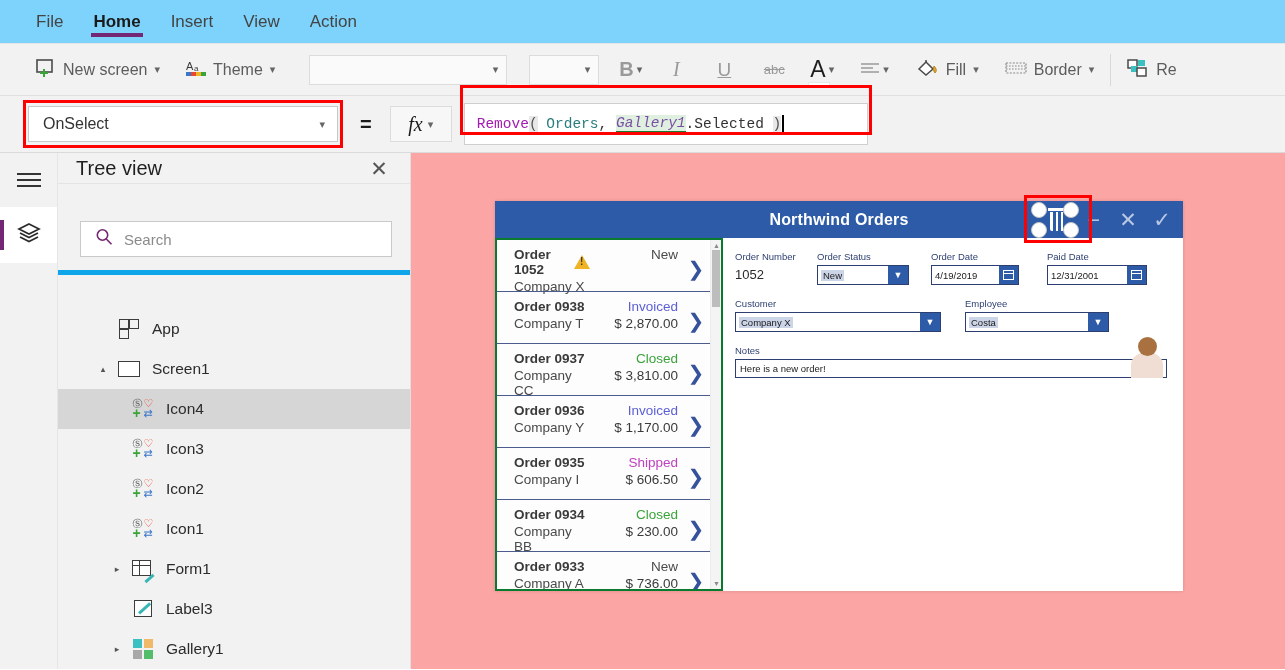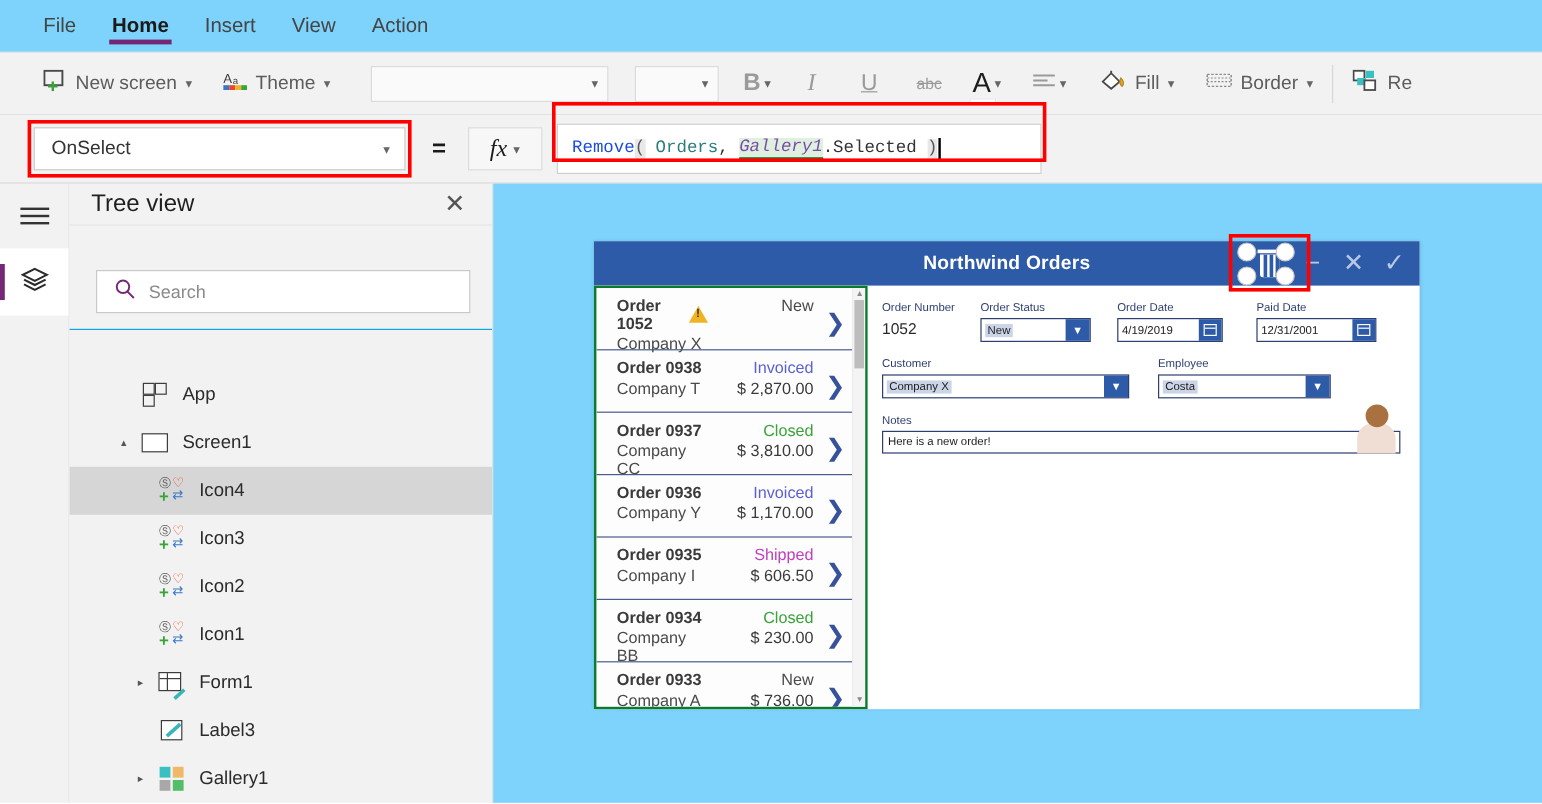--- a/index.html
+++ b/index.html
@@ -181,21 +181,21 @@
     width: 404px; height: 42px;
     background: #ffffff;
     border: 1px solid #cfcfcf;
     display: flex; align-items: center;
     padding-left: 12px;
     font-family: "Liberation Mono", monospace;
     font-size: 14.5px;
     white-space: pre;
     cursor: text;
   }
-  .tok-fn     { color: #1d4ed8; }
+  .tok-fn     { color: #a21caf; }
   .tok-paren  { color: #555555; background: #e8e8e8; }
   .tok-table  { color: #2a7d7d; }
   .tok-punct  { color: #333333; }
   .tok-ctrl   {
     color: #7a4fa3; font-style: italic;
     background: #dff0e0;
     border-bottom: 2px solid #1a7a2e;
   }
   .tok-prop   { color: #333333; }
   .caret {
@@ -256,21 +256,21 @@
     padding: 0 18px 0 18px;
     border-bottom: 1px solid #e4e4e4;
   }
   .tree-title { font-size: 20px; color: #1f1f1f; }
   .tree-close {
     font-size: 21px; color: #555; cursor: pointer;
     width: 26px; text-align: center; line-height: 1;
   }
   .tree-searchwrap {
     padding: 13px 18px 13px 22px;
-    border-bottom: 1px solid #0ea5e9;
+    border-bottom: 5px solid #0ea5e9;
   }
   .tree-search {
     height: 36px;
     background: #ffffff;
     border: 1px solid #c9c9c9;
     display: flex; align-items: center;
     gap: 11px;
     padding-left: 14px;
     cursor: text;
   }
@@ -349,21 +349,21 @@
     width: 15px; height: 2.6px; background: #39b5b5;
     transform: rotate(-42deg);
   }
   .ic-gallery { width: 20px; height: 20px; display: grid;
     grid-template-columns: 1fr 1fr; grid-template-rows: 1fr 1fr; gap: 2px; }
   .ic-gallery i { display: block; }
 
   
   .canvas-area {
     flex: 1;
-    background: #7dd3fc;
+    background: #fca5a5;
     position: relative;
     overflow: hidden;
     padding-left: 16px;
   }
   .app-canvas {
     position: absolute;
     left: 84px; top: 48px;
     width: 688px; height: 390px;
     background: #ffffff;
     box-shadow: 0 0 3px rgba(0,0,0,.16);

